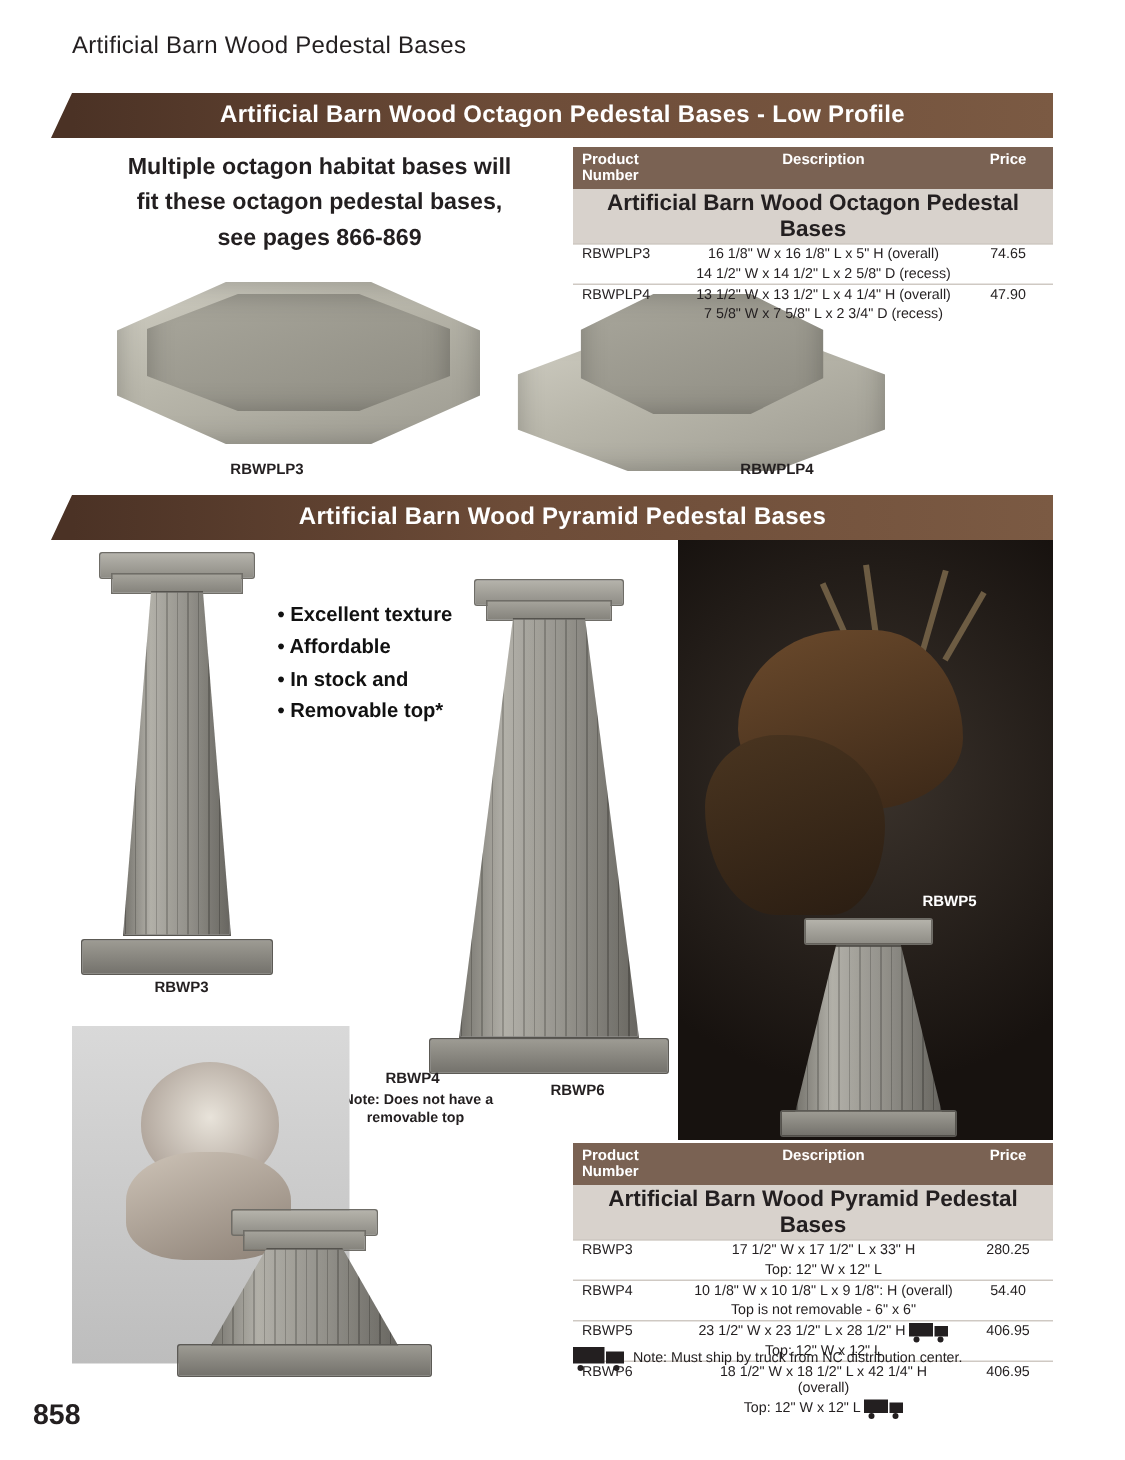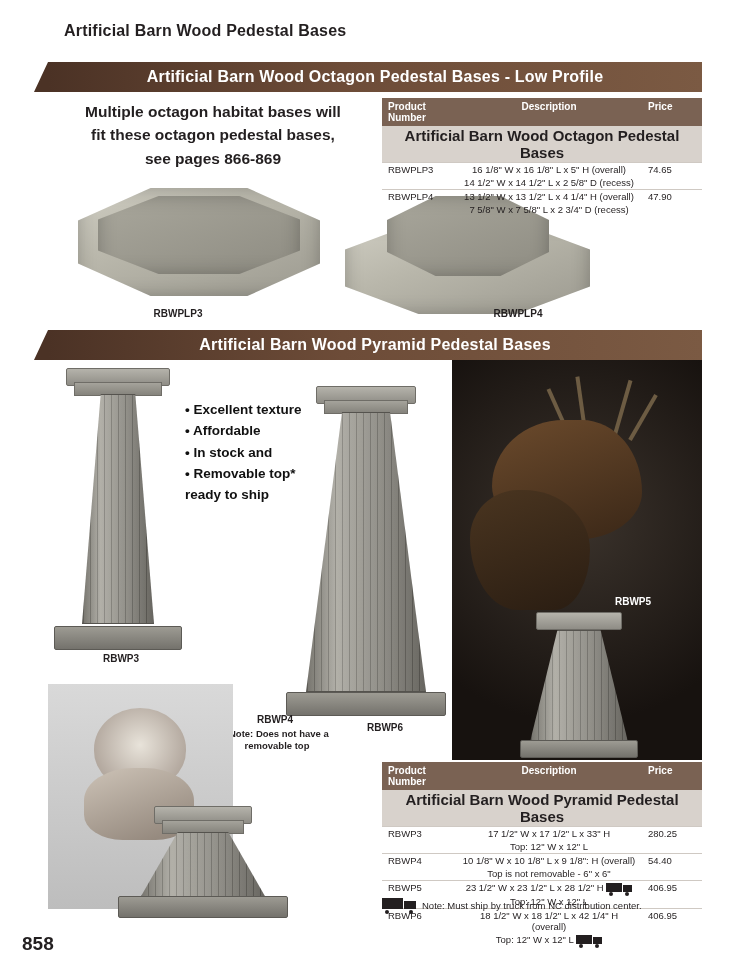--- a/index.html
+++ b/index.html
@@ -6,21 +6,21 @@
   body{
     width:750px;height:973px;
     background:#ffffff;
     font-family:"Liberation Sans", sans-serif;
     color:#231f20;
     position:relative;
     overflow:hidden;
   }
   .page-title{
     position:absolute;left:48px;top:22px;
-    font-size:16px;font-weight:bold;letter-spacing:.2px;margin-left:16px;
+    font-size:16px;font-weight:normal;letter-spacing:.2px;
   }
 
   
   .banner{
     position:absolute;
     height:30px;
     background:#5d4037;
     background:linear-gradient(90deg,#4b3225 0%,#6d4c38 45%,#7b5a43 100%);
     color:#fff;
     display:flex;align-items:center;justify-content:center;
@@ -49,21 +49,21 @@
     padding:3px 6px;vertical-align:top;margin-left:30px;
   }
   .ptable .grp td{
     background:#d8d2cc;font-weight:bold;font-size:15px;padding:1px 6px;text-align:center;
   }
   .ptable td{padding:1px 6px;vertical-align:top;}
   .ptable tr.row td{border-top:1px solid #cfc9c3;}
   .ptable tr.sub td{border-top:0;}
   .c-num{width:62px;}
   .c-desc{text-align:center;}
-  .c-price{width:48px;text-align:left;}
+  .c-price{width:48px;text-align:center;}
   #table1{left:382px;top:98px;width:320px;}
   #table2{left:382px;top:762px;width:320px;}
 
   
   .bullets{
     position:absolute;left:185px;top:400px;width:150px;
     font-size:13.5px;font-weight:bold;line-height:1.5;color:#111;
   }
   .bullets div{margin-bottom:1px;}
 
@@ -207,21 +207,20 @@
 </tbody>
   </table>
 
 <div class="banner skew-left" id="banner2">Artificial Barn Wood Pyramid Pedestal Bases</div>
 
 <div class="bullets">
   <div>• Excellent texture</div>
   <div>• Affordable</div>
   <div>• In stock and</div>
   <div>• Removable top*</div>
-  <div>   ready to ship</div>
 </div>
 
 <div class="pyr" style="left:48px;top:368px;width:140px;height:282px;">
   <div class="cap-top" style="left:18px;right:18px;"></div>
   <div class="cap-top2" style="left:26px;right:26px;"></div>
   <div class="body" style="left:34px;right:34px;top:26px;bottom:26px;clip-path:polygon(26% 0,74% 0,100% 100%,0 100%);"></div>
   <div class="base" style="left:6px;right:6px;bottom:0;height:22px;"></div>
 </div>
 <div class="cap" style="left:86px;top:653px;width:70px;">RBWP3</div>
 

